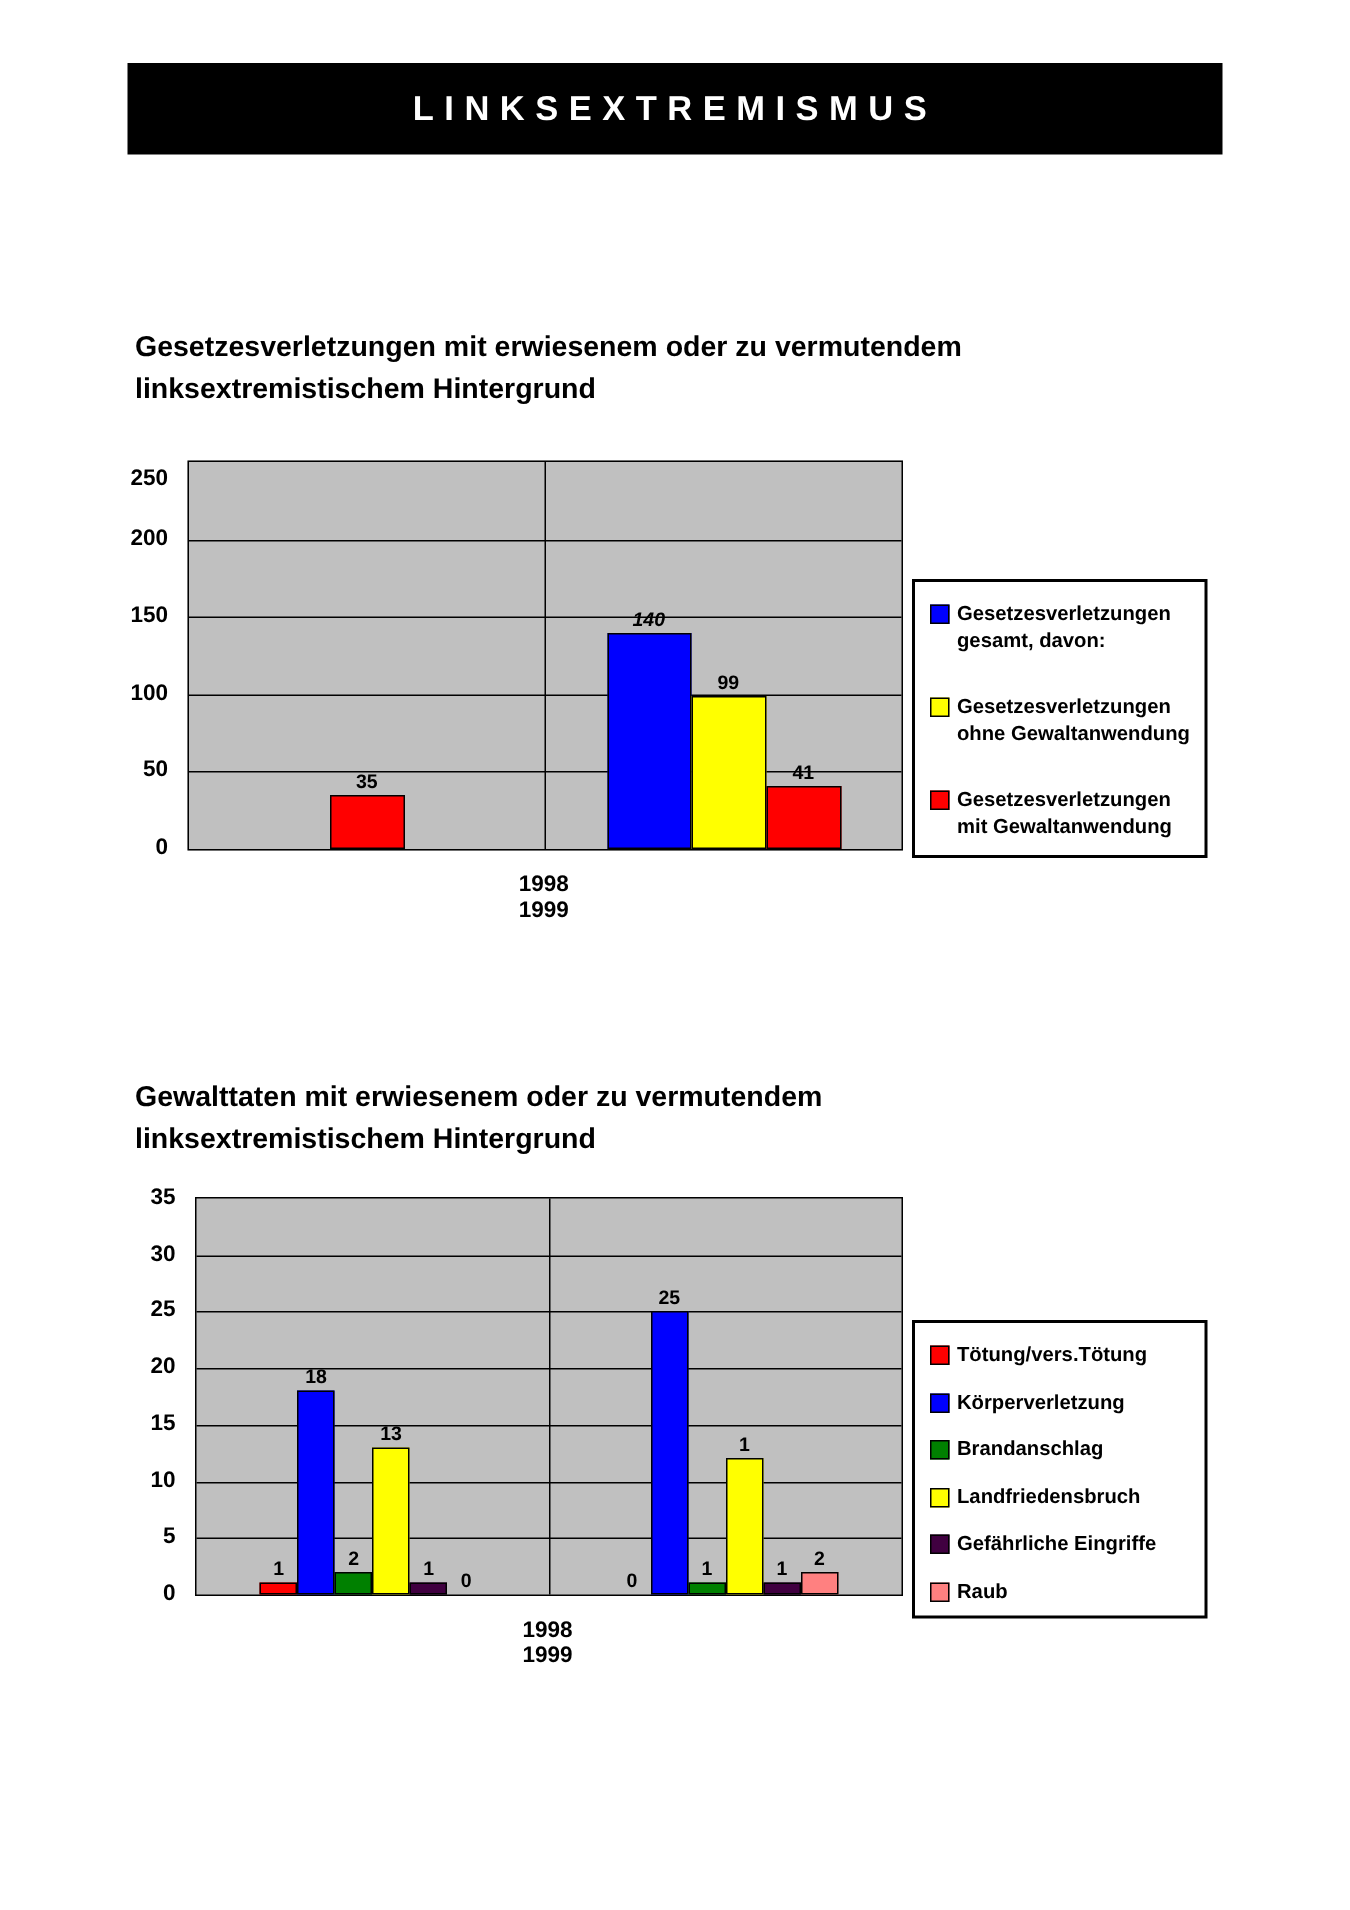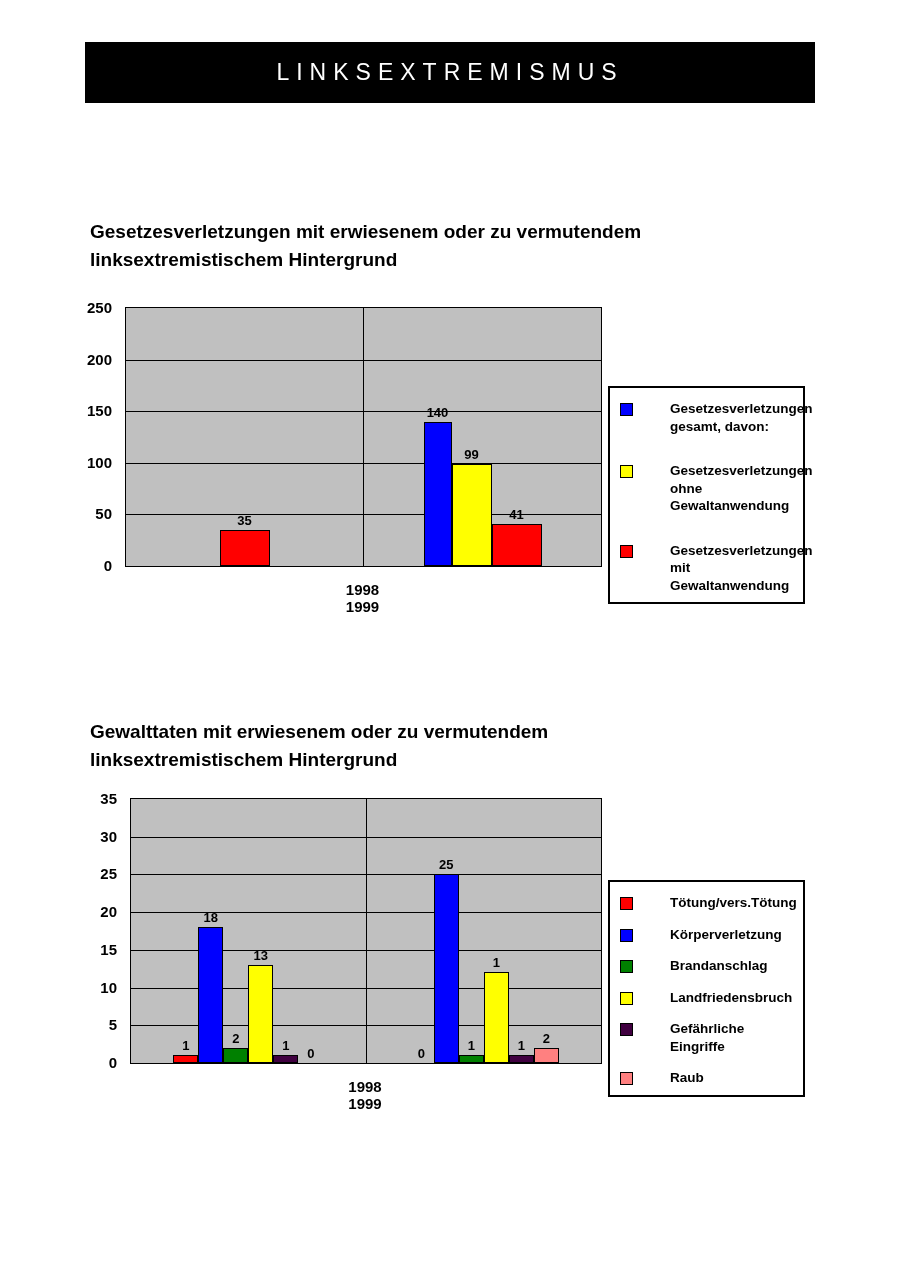--- a/index.html
+++ b/index.html
@@ -4,21 +4,21 @@
 <style>
   html, body { margin: 0; padding: 0; }
   body { font-family: "Liberation Sans", sans-serif; background: #ffffff; color: #000; }
 
   .page { position: relative; width: 900px; height: 1273px; background: #fff; overflow: hidden; }
 
   .header-bar {
     position: absolute; left: 85px; top: 42px; width: 730px; height: 61px;
     background: #000; display: flex; align-items: center; justify-content: center;
   }
-  .header-title { color: #fff; font-size: 23px; font-weight: normal; letter-spacing: 7px; }
+  .header-title { color: #fff; font-size: 23px; font-weight: bold; letter-spacing: 7px; }
 
   .chart-block { position: absolute; left: 0; width: 900px; }
   .chart-title {
     position: absolute; left: 90px; top: 0; width: 690px; text-align: left;
     font-size: 19px; font-weight: bold; white-space: pre-line; line-height: 1.45;
   }
 
   .y-axis { position: absolute; }
   .ytick {
     position: absolute; right: 8px; transform: translateY(-50%);
@@ -39,60 +39,60 @@
 
   .legend {
     position: absolute; background: #fff; border: 2px solid #000; box-sizing: border-box;
     padding: 12px 8px 8px 10px;
   }
   .legend-entry { display: flex; align-items: flex-start; }
   .legend--roomy .legend-entry { margin-bottom: 27px; }
   .legend--compact .legend-entry { margin-bottom: 14px; }
   .legend-entry:last-child { margin-bottom: 0 !important; }
   .swatch { width: 11px; height: 11px; border: 1px solid #000; margin: 3px 5px 0 0; flex: none; }
-  .legend-label { font-size: 13.5px; font-weight: bold; white-space: pre-line; line-height: 1.3; margin-left: 32px; }
+  .legend-label { font-size: 13.5px; font-weight: bold; white-space: pre-line; line-height: 1.3; }
 </style>
 </head>
 <body>
 
 <div class="page">
 
   <div class="header-bar">
     <span class="header-title">LINKSEXTREMISMUS</span>
   </div>
 
   <section class="chart-block" style="top:218px;height:475px;">
     <div class="chart-title">Gesetzesverletzungen mit erwiesenem oder zu vermutendem
 linksextremistischem Hintergrund</div>
     <div class="y-axis" style="left:70px;top:89px;width:50px;height:258px;">
         <div class="ytick" style="top: 258px;">0</div>
         <div class="ytick" style="top: 206px;">50</div>
         <div class="ytick" style="top: 155px;">100</div>
         <div class="ytick" style="top: 103px;">150</div>
         <div class="ytick" style="top: 52px;">200</div>
-        <div class="ytick" style="top: 0px;">250</div>
+        <div class="ytick" style="top: 12px;">250</div>
       </div>
     <div class="plot-area" style="left:125px;top:89px;width:475px;height:258px;">
         <div class="gridline" style="top: 206px;"></div>
         <div class="gridline" style="top: 155px;"></div>
         <div class="gridline" style="top: 103px;"></div>
         <div class="gridline" style="top: 52px;"></div>
         <div class="groups">
           <div class="bar-group">
             <div class="bar-wrap" style="width: 50px;">
               <div class="bar-label">35</div>
               <div class="bar" style="height: 36px; background: rgb(255, 0, 0);"></div>
             </div>
           </div>
           <div class="bar-group">
-            <div class="bar-wrap" style="width: 28px;">
+            <div class="bar-wrap" style="width: 56px; font-style: italic;">
               <div class="bar-label">140</div>
               <div class="bar" style="height: 144px; background: rgb(0, 0, 255);"></div>
             </div>
-            <div class="bar-wrap" style="width: 40px;">
+            <div class="bar-wrap" style="width: 50px;">
               <div class="bar-label">99</div>
               <div class="bar" style="height: 102px; background: rgb(255, 255, 0);"></div>
             </div>
             <div class="bar-wrap" style="width: 50px;">
               <div class="bar-label">41</div>
               <div class="bar" style="height: 42px; background: rgb(255, 0, 0);"></div>
             </div>
           </div>
         </div>
       </div>

